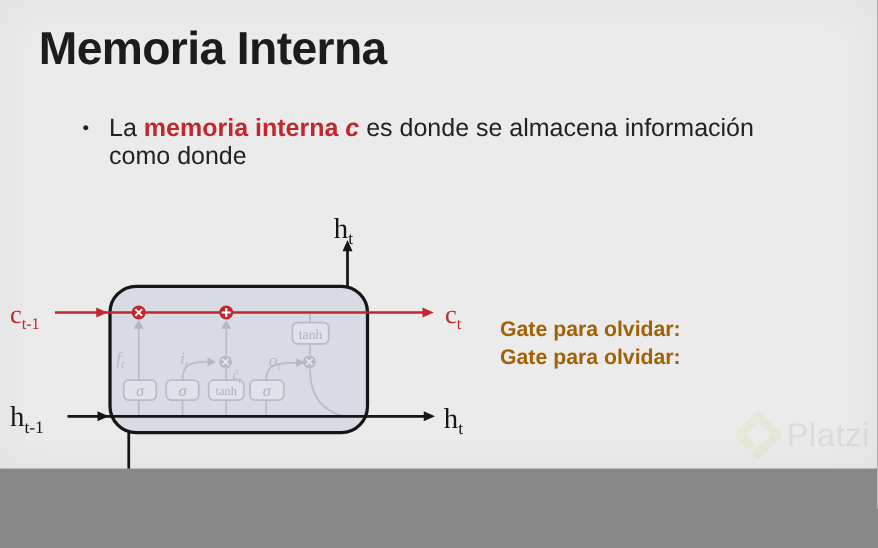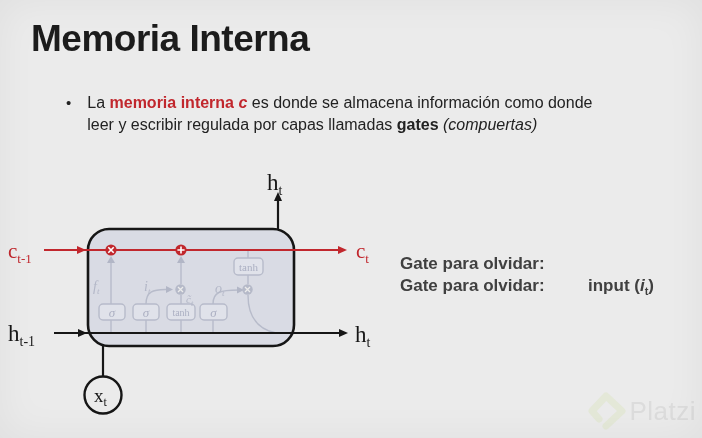--- a/index.html
+++ b/index.html
@@ -1,48 +1,47 @@
 <!DOCTYPE html>
 <html><head>
 <meta charset="utf-8">
 <style>
   html,body{margin:0;padding:0;background:#888;}
-  .stage{position:relative;width:702px;height:438px;background:#ebebeb;overflow:hidden;
+  .stage{position:relative;width:702px;height:375px;background:#ebebeb;overflow:hidden;
          font-family:"Liberation Sans",sans-serif;color:#212121;}
   .stage::after{content:"";position:absolute;inset:0;pointer-events:none;
          box-shadow:inset 0 0 40px rgba(0,0,0,0.05);}
   h1.title{position:absolute;left:31px;top:18px;margin:0;font-size:37px;letter-spacing:-0.5px;
          font-weight:700;color:#1c1c1c;}
   .bullet-row{position:absolute;left:66px;top:92px;width:590px;display:flex;}
   .bullet-marker{font-size:15px;line-height:22px;margin-right:16px;color:#222;}
-  .bullet-text{font-size:16px;line-height:22px;color:#222;}
+  .bullet-text{font-size:20px;line-height:22px;color:#222;}
   .red-b{color:#c1272d;font-weight:700;}
   .b{font-weight:700;}
   .it{font-style:italic;}
   svg.diagram{position:absolute;left:0;top:0;width:702px;height:438px;}
   .gates{position:absolute;left:400px;top:253px;width:300px;}
   .gate-row{display:grid;grid-template-columns:188px auto;font-size:17px;font-weight:700;
-         line-height:22px;color:#404040;}
+         line-height:22px;color:#a16207;}
   .gate-value i{font-style:italic;}
   .gate-value sub{font-size:11px;font-weight:700;}
   .watermark{position:absolute;right:6px;bottom:6px;display:flex;align-items:center;}
   .wm-text{font-size:26px;color:#dcdcdc;letter-spacing:0.5px;font-weight:400;}
 </style>
 </head>
 <body>
 
 <div class="stage">
 
   <h1 class="title">Memoria Interna</h1>
 
   <div class="bullet-row">
     <span class="bullet-marker">•</span>
     <div class="bullet-text">
       <div><span>La </span><span class="red-b">memoria interna </span><span class="red-b it">c</span><span> es donde se almacena información como donde</span></div>
-      <div><span>leer y escribir regulada por capas llamadas </span><span class="b">gates</span><span class="it"> (compuertas)</span></div>
     </div>
   </div>
 
   <svg class="diagram" viewBox="0 0 702 438">
 
     <rect x="88" y="229" width="206" height="117" rx="21" fill="#d9dbe4" stroke="#161616" stroke-width="2.6"></rect>
 
     <g stroke="#b7bbca" stroke-width="1.4" fill="none">
       <path d="M111,333 V320"></path>
         <path d="M146,333 V320"></path>
@@ -124,21 +123,20 @@
       <text x="94" y="402" font-size="19" fill="#161616"><tspan>x</tspan><tspan dy="4" font-size="12">t</tspan></text>
     </g>
   </svg>
 
   <div class="gates">
     <div class="gate-row">
       <span>Gate para olvidar:</span>
     </div>
     <div class="gate-row">
       <span>Gate para olvidar:</span>
-      <span class="gate-value"><span>input (</span><i>i</i><sub>t</sub><span>)</span></span>
     </div>
   </div>
 
   <div class="watermark">
     <svg width="44" height="42" viewBox="0 0 44 42">
       <polyline points="14,29 7,21 21,6 37,21 21,36" fill="none" stroke="#e4e8d8" stroke-width="7" stroke-linecap="round" stroke-linejoin="round"></polyline>
     </svg>
     <span class="wm-text">Platzi</span>
   </div>
 

